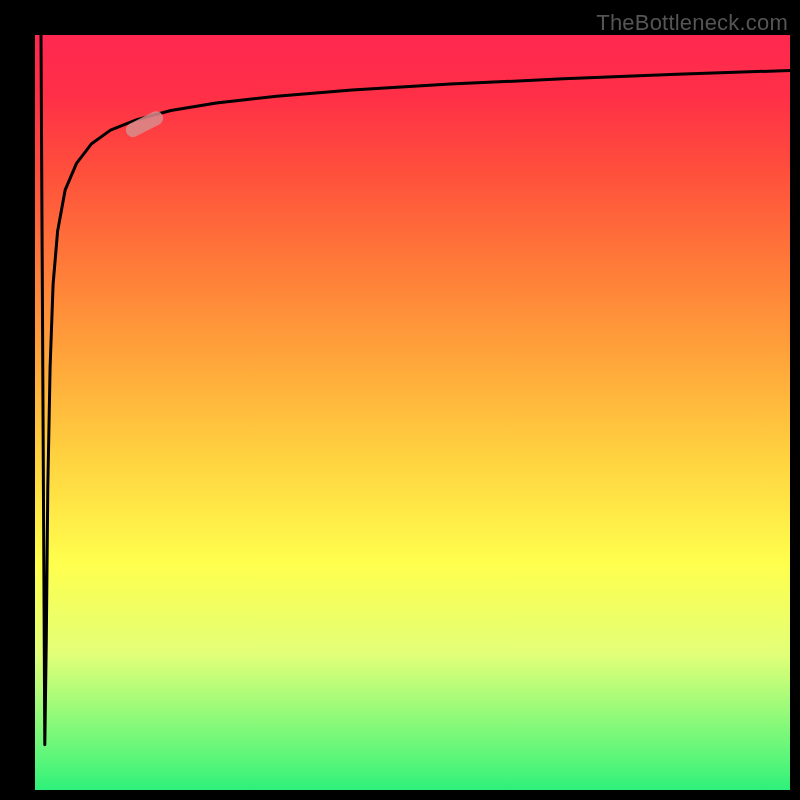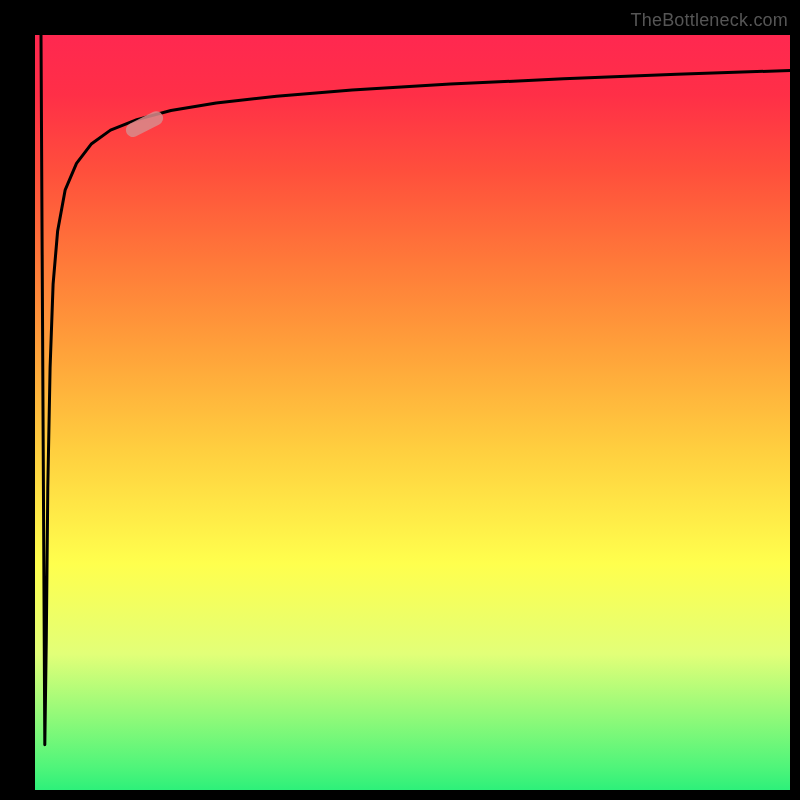--- a/index.html
+++ b/index.html
@@ -35,21 +35,21 @@
       #ff4f3c 82%,
       #ff2f47 92%,
       #ff2850 100%
     );
   }
   .watermark {
     position: absolute;
     top: 10px;
     right: 12px;
     color: #555;
-    font-size: 18px;
+    font-size: 22px;
     font-weight: 400;
     letter-spacing: 0.2px;
   }
   svg.curve {
     position: absolute;
     top: 0; left: 0;
     width: 755px;
     height: 755px;
     overflow: visible;
   }

